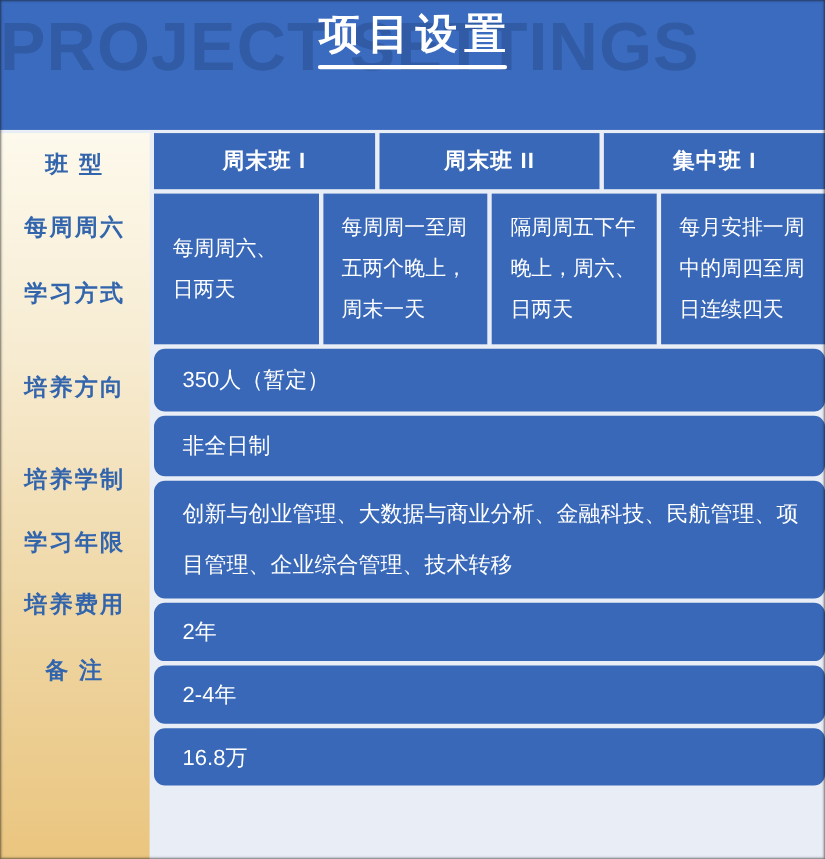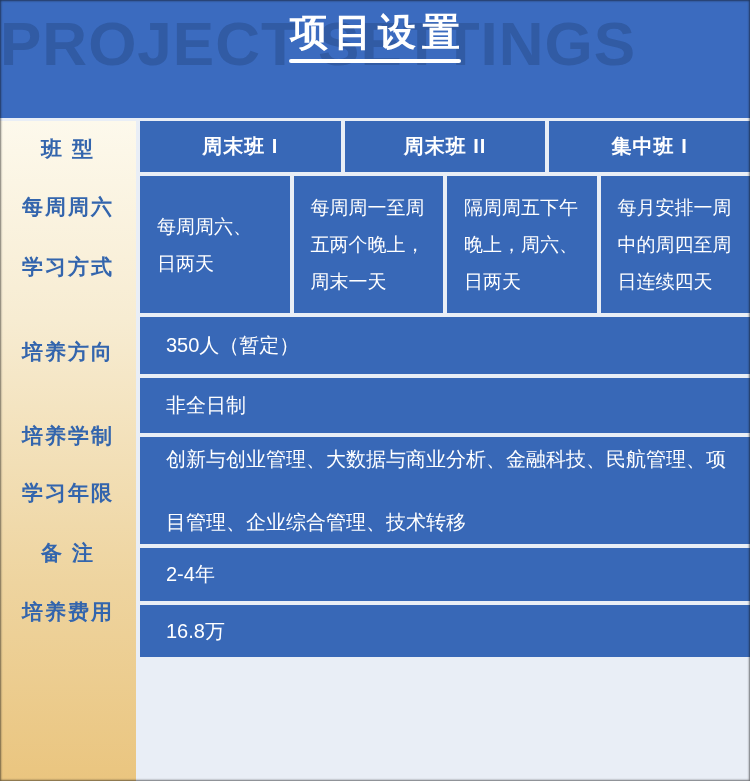--- a/index.html
+++ b/index.html
@@ -98,22 +98,23 @@
     white-space:pre-line;
   }
   .single { }
   .single .cell {
     flex:1;
     display:flex;
     align-items:center;
     padding-left:26px;
     padding-right:18px;
     font-size:20px;
-  }
-  .direction-cell { line-height:63px; }
+    border-radius:10px;
+  }
+  .direction-cell { line-height:46px; }
   
   .rh1{height:51px} .rh2{height:137px} .rh3{height:57px} .rh4{height:55px}
   .rh5{height:107px} .rh6{height:53px} .rh7{height:53px} .rh8{height:52px} .rh9{height:63px}
   
   .lh1{height:55px} .lh2{height:141px} .lh3{height:61px} .lh4{height:59px}
   .lh5{height:111px} .lh6{height:57px} .lh7{height:57px} .lh8{height:56px} .lh9{height:63px}
   
   .edge {
     position:absolute; inset:0;
     pointer-events:none;
@@ -133,22 +134,22 @@
 
 <div class="table">
 
   <aside class="left-col">
     <div class="left-cell lh1">班 型</div>
     <div class="left-cell lh3">每周周六</div>
     <div class="left-cell lh4">学习方式</div>
     <div class="left-cell lh5">培养方向</div>
     <div class="left-cell lh6">培养学制</div>
     <div class="left-cell lh7">学习年限</div>
+    <div class="left-cell lh8">培养费用</div>
     <div class="left-cell lh9">备 注</div>
-    <div class="left-cell lh8">培养费用</div>
   </aside>
 
   <div class="right-col">
 
     <div class="row rh1">
       <div class="cell col-cell head-cell">周末班 I</div>
       <div class="cell col-cell head-cell">周末班 II</div>
       <div class="cell col-cell head-cell">集中班 I</div>
     </div>
 
@@ -171,20 +172,23 @@
     </div>
 
     <div class="row single rh4">
       <div class="cell">非全日制</div>
     </div>
 
     <div class="row single rh5">
       <div class="cell direction-cell">创新与创业管理、大数据与商业分析、金融科技、民航管理、项目管理、企业综合管理、技术转移</div>
     </div>
 
+    <div class="row single rh6">
+      <div class="cell">2年</div>
+    </div>
 
     <div class="row single rh7">
       <div class="cell">2-4年</div>
     </div>
 
     <div class="row single rh8">
       <div class="cell">16.8万</div>
     </div>
 
 

